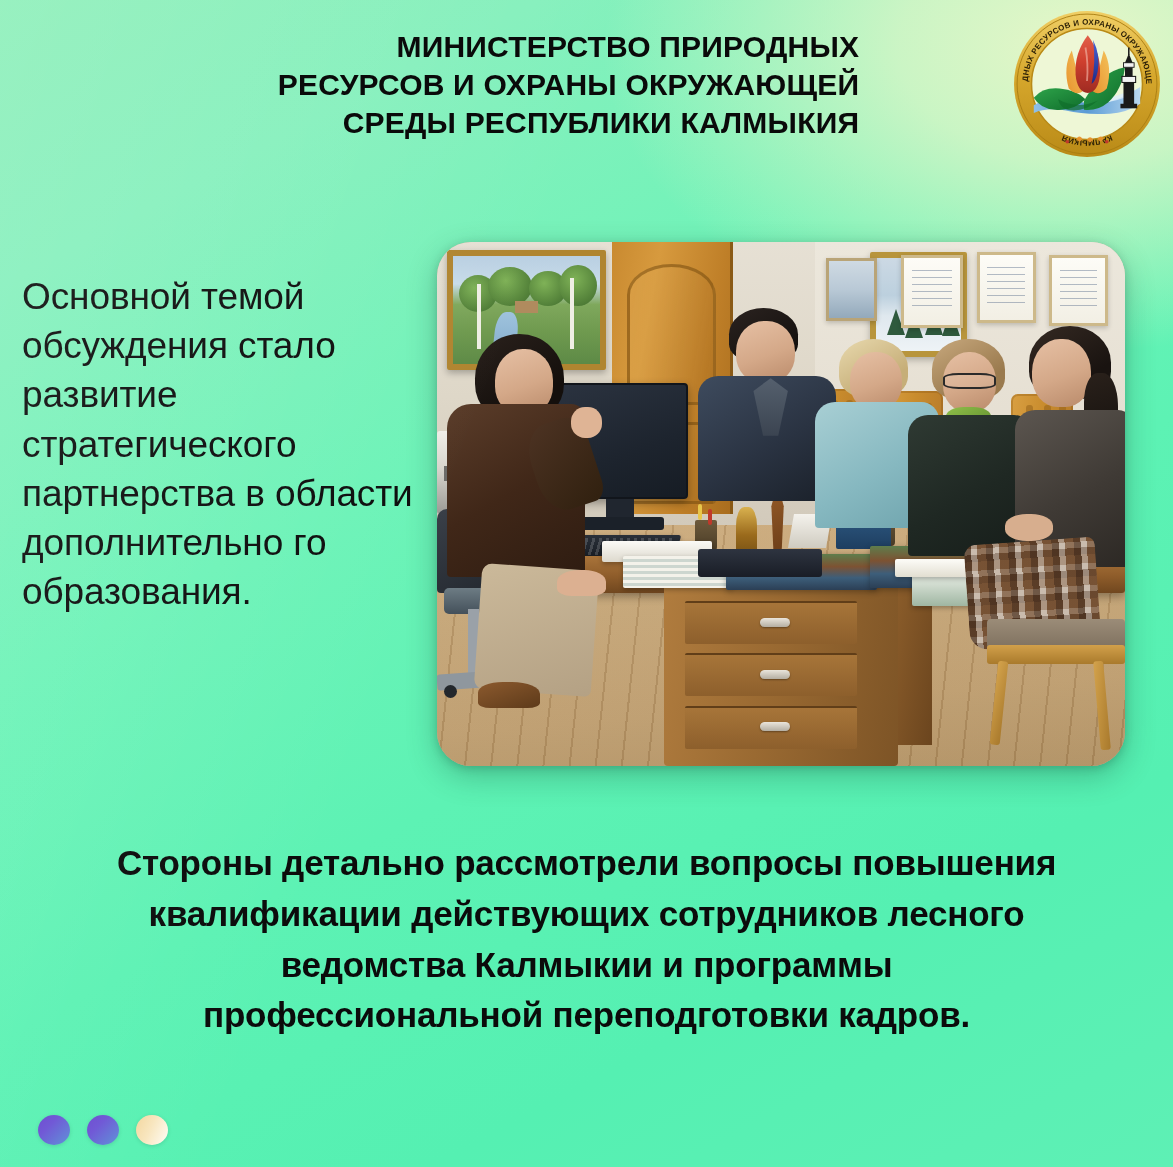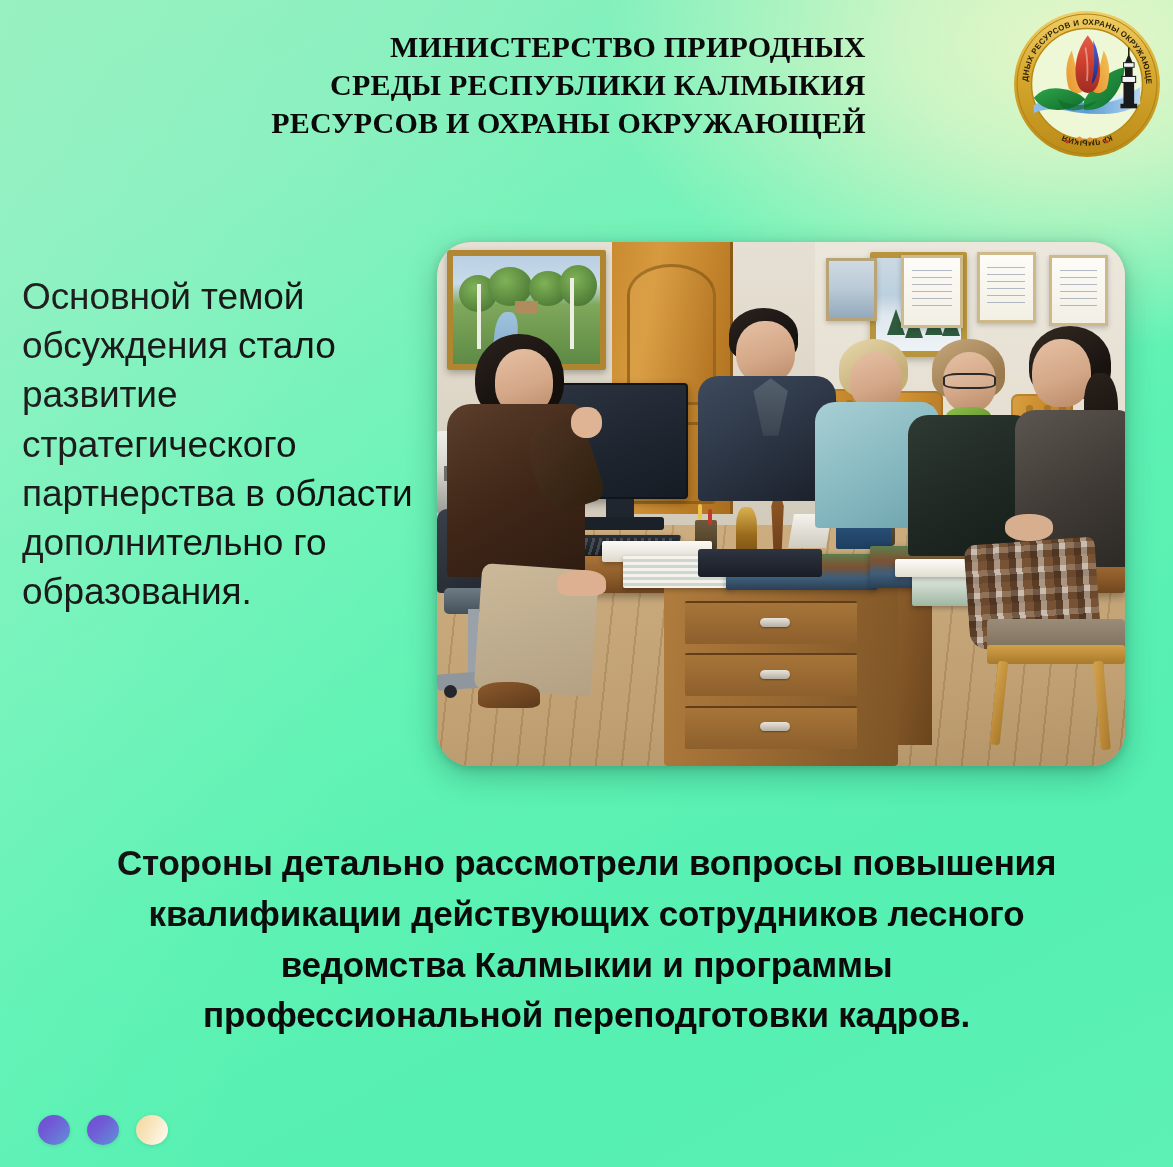--- a/index.html
+++ b/index.html
@@ -40,21 +40,20 @@
     position: absolute;
     top: 22px;
     left: 0;
     right: 0;
     height: 150px;
     display: flex;
     align-items: flex-start;
     justify-content: center;
     padding-right: 18px;
     z-index: 5;
-    font-family: Liberation Serif, serif;
   }
   .header-title {
     text-align: right;
     font-weight: 700;
     font-size: 30px;
     line-height: 1.26;
     letter-spacing: 0.2px;
     color: #0a0a0a;
     margin-right: 18px;
     margin-top: 6px;
@@ -548,22 +547,22 @@
   }
 </style>
 </head>
 <body>
 
 <div class="slide">
 
   <div class="header">
     <div class="header-title">
       <span class="ln">МИНИСТЕРСТВО ПРИРОДНЫХ</span>
+      <span class="ln">РЕСУРСОВ И ОХРАНЫ ОКРУЖАЮЩЕЙ</span>
       <span class="ln">СРЕДЫ РЕСПУБЛИКИ КАЛМЫКИЯ</span>
-      <span class="ln">РЕСУРСОВ И ОХРАНЫ ОКРУЖАЮЩЕЙ</span>
     </div>
   </div>
 
   <div class="emblem">
     <svg viewBox="0 0 200 200" role="img">
       <defs>
         <linearGradient id="gRing" x1="0" y1="0" x2="0" y2="1">
           <stop offset="0%" stop-color="#f0cf66"></stop>
           <stop offset="45%" stop-color="#d6a72c"></stop>
           <stop offset="100%" stop-color="#b98a17"></stop>

